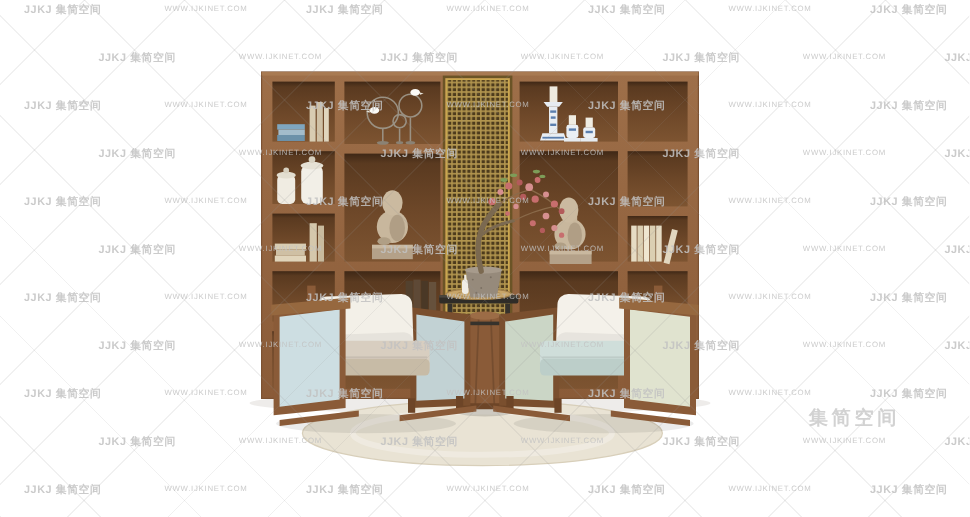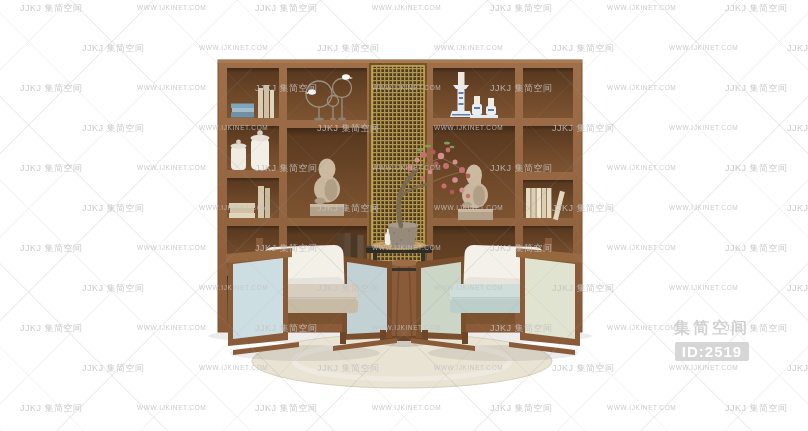--- a/index.html
+++ b/index.html
@@ -5,21 +5,21 @@
   html,body{margin:0;padding:0;background:#fff;}
   #stage{position:relative;width:808px;height:431px;background:#fff;overflow:hidden;
          font-family:"Liberation Sans","DejaVu Sans",sans-serif;}
   #stage svg{position:absolute;left:0;top:0;}
   .diag{position:absolute;inset:0;pointer-events:none;
     background-image:
       repeating-linear-gradient(45deg, rgba(145,145,145,.13) 0 1px, transparent 1px 59px),
       repeating-linear-gradient(-45deg, rgba(145,145,145,.13) 0 1px, transparent 1px 59px);}
   .wm-layer{position:absolute;inset:0;pointer-events:none;}
   .wm{position:absolute;white-space:nowrap;color:var(--watermark-gray,#c2c2c2);opacity:.85;}
-  .wm-logo{font-size:9px;font-weight:normal;letter-spacing:.5px;}
+  .wm-logo{font-size:9px;font-weight:bold;letter-spacing:.5px;}
   .wm-url{font-size:6.5px;letter-spacing:.6px;}
   .badge{position:absolute;right:58px;bottom:70px;text-align:center;}
   .badge-brand{font-size:16px;font-weight:bold;letter-spacing:3px;color:#d2d2d2;line-height:24px;}
   .badge-id{margin-top:2px;background:var(--badge-gray,#d6d6d6);color:#fff;font-size:15px;
             font-weight:bold;letter-spacing:1px;padding:1px 7px;border-radius:2px;display:inline-block;}
 </style>
 </head>
 <body>
 
 <div id="stage">
@@ -361,15 +361,14 @@
       <span class="wm wm-url" style="left: 137px; top: 404px;">WWW.IJKINET.COM</span>
       <span class="wm wm-logo" style="left: 255px; top: 402px;">JJKJ 集简空间</span>
       <span class="wm wm-url" style="left: 372px; top: 404px;">WWW.IJKINET.COM</span>
       <span class="wm wm-logo" style="left: 490px; top: 402px;">JJKJ 集简空间</span>
       <span class="wm wm-url" style="left: 607px; top: 404px;">WWW.IJKINET.COM</span>
       <span class="wm wm-logo" style="left: 725px; top: 402px;">JJKJ 集简空间</span>
     </div>
 
   <div class="badge">
     <div class="badge-brand">集简空间</div>
-    <div class="badge-id">ID:2519</div>
   </div>
 </div>
 
 </body></html>

